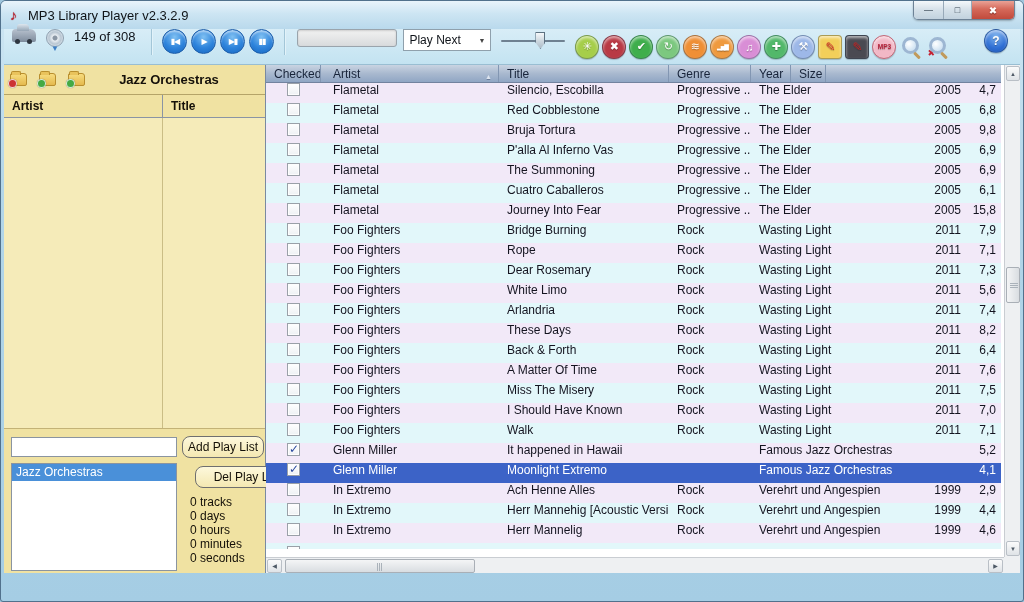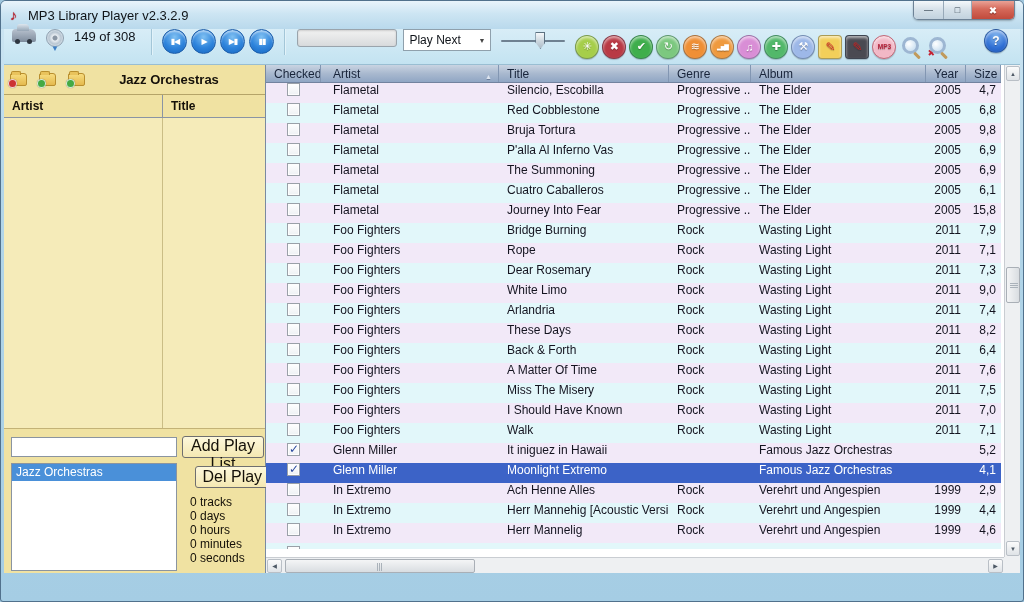--- a/index.html
+++ b/index.html
@@ -95,21 +95,21 @@
     border-bottom:1px solid #8a94a4; box-shadow:0 1px 0 #fdf6d6; font-weight:bold; font-size:12px; color:#141008; }
   .sb-col.artist { width:158px; padding-left:8px; }
   .sb-col.title { flex:1; padding-left:8px; border-left:1px solid #8a94a4; height:100%; display:flex; align-items:center; }
   .sb-list { position:absolute; top:53px; left:0; right:0; height:311px; background:#f5ebb9;
     border-bottom:1px solid #c3b276; }
   .sb-divider { position:absolute; left:158px; top:0; bottom:0; width:1px; background:#cabd85; }
   .sb-bottom { position:absolute; top:364px; left:0; right:0; bottom:0; }
   .pl-input { position:absolute; top:8px; left:7px; width:166px; height:20px; background:#fff;
     border:1px solid #8a94a0; font-size:12px; padding:0 4px; font-family:inherit; }
   .pl-btn { position:absolute; background:linear-gradient(#fdf8dc,#f4e8b2);
-    border:1px solid #6f6f6f; border-radius:3px; font-size:16px; color:#141008;
+    border:1px solid #6f6f6f; border-radius:8px; font-size:12px; color:#141008;
     font-family:inherit; padding:0; }
   .pl-btn.add { top:7px; left:178px; width:82px; height:22px; }
   .pl-btn.del { top:37px; left:191px; width:104px; height:22px; }
   .pl-listbox { position:absolute; top:34px; left:7px; width:166px; bottom:2px; background:#fff;
     border:1px solid #8a94a0; overflow:hidden; }
   .pl-item { height:17px; font-size:12px; color:#141414; padding:1px 4px 0; white-space:nowrap; }
   .pl-item.selected { background:#4a90d9; color:#fff; }
   .stats { position:absolute; top:66px; left:186px; font-size:12px; color:#141008; line-height:14px; }
 
   
@@ -282,23 +282,20 @@
         <div class="th c-artist">
             <span>Artist</span>
             <span class="sort">▲</span>
           </div>
         <div class="th c-title">
             <span>Title</span>
           </div>
         <div class="th c-genre">
             <span>Genre</span>
           </div>
-        <div class="th c-album">
-            <span>Album</span>
-          </div>
         <div class="th c-year">
             <span>Year</span>
           </div>
         <div class="th c-size">
             <span>Size</span>
           </div>
       </div>
       <div class="tbody">
 
           <div class="trow">
@@ -423,21 +420,21 @@
 
           <div class="trow">
             <div class="cell c-checked">
               <span class="checkbox"></span>
             </div>
             <div class="cell c-artist">Foo Fighters</div>
             <div class="cell c-title">White Limo</div>
             <div class="cell c-genre">Rock</div>
             <div class="cell c-album">Wasting Light</div>
             <div class="cell c-year">2011</div>
-            <div class="cell c-size">9,0</div>
+            <div class="cell c-size">5,6</div>
           </div>
 
           <div class="trow">
             <div class="cell c-checked">
               <span class="checkbox"></span>
             </div>
             <div class="cell c-artist">Foo Fighters</div>
             <div class="cell c-title">Arlandria</div>
             <div class="cell c-genre">Rock</div>
             <div class="cell c-album">Wasting Light</div>
@@ -515,21 +512,21 @@
             <div class="cell c-album">Wasting Light</div>
             <div class="cell c-year">2011</div>
             <div class="cell c-size">7,1</div>
           </div>
 
           <div class="trow">
             <div class="cell c-checked">
               <span class="checkbox checked"></span>
             </div>
             <div class="cell c-artist">Glenn Miller</div>
-            <div class="cell c-title">It iniguez in Hawaii</div>
+            <div class="cell c-title">It happened in Hawaii</div>
             <div class="cell c-genre"></div>
             <div class="cell c-album">Famous Jazz Orchestras</div>
             <div class="cell c-year"></div>
             <div class="cell c-size">5,2</div>
           </div>
 
           <div class="trow selected">
             <div class="cell c-checked">
               <span class="checkbox checked"></span>
             </div>

